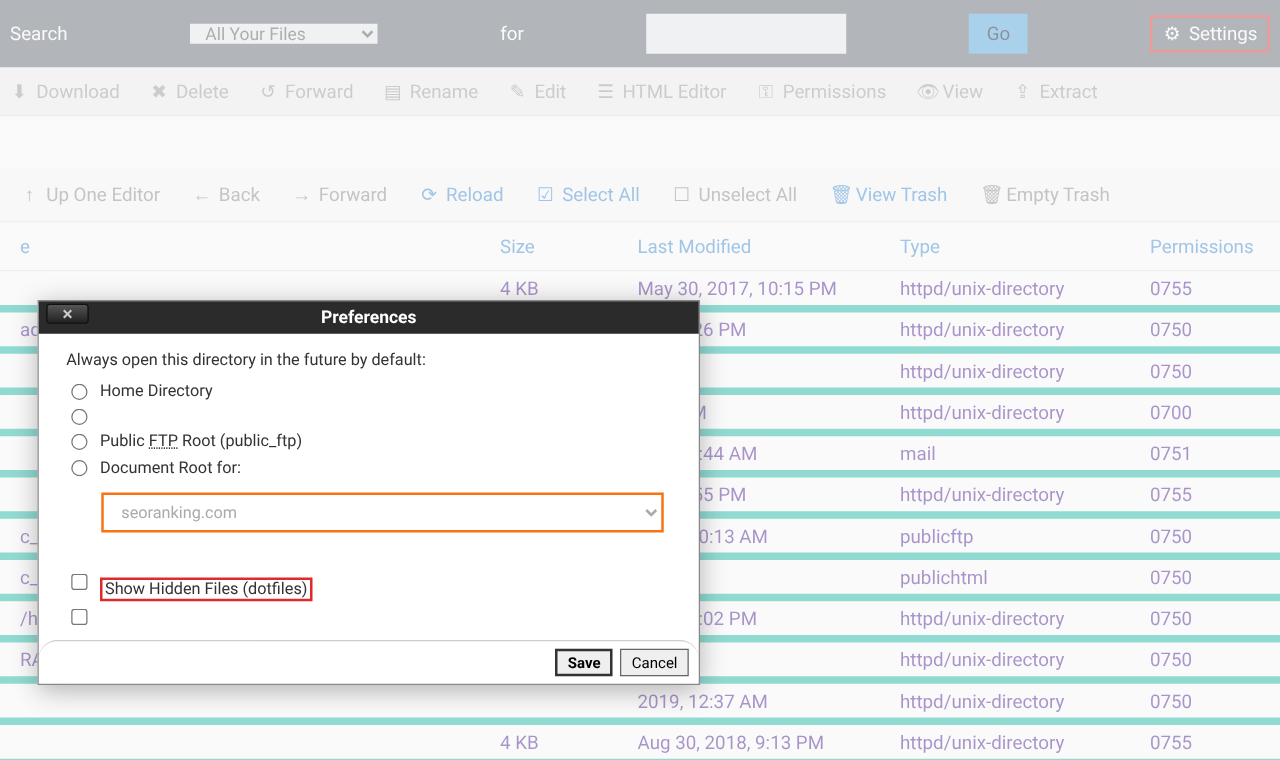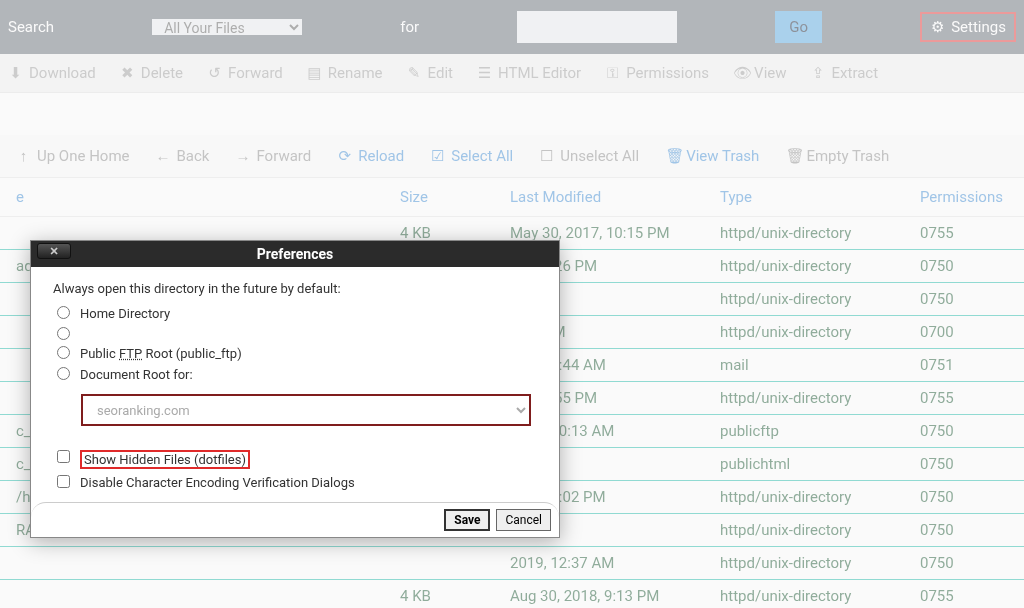--- a/index.html
+++ b/index.html
@@ -18,33 +18,33 @@
 .toolbar2 .tool { display: inline-flex; align-items: center; gap: 6px; cursor: pointer; }
 .toolbar2 .blue { color: #3889d4; }
 
 .table-head { display: flex; color: #3889d4; font-size: 15px; border-bottom: 1px solid #e5e5e5; padding: 10px 0; }
 .col-name { flex: 0 0 400px; padding-left: 16px; }
 .col-size { flex: 0 0 110px; }
 .col-mod  { flex: 0 0 210px; }
 .col-type { flex: 0 0 200px; }
 .col-perm { flex: 1; }
 
-.row { display: flex; font-size: 15px; color: #14532d; border-bottom: 1px solid #14b8a6; height: 33px; align-items: center; }
+.row { display: flex; font-size: 15px; color: #4c1d95; border-bottom: 6px solid #14b8a6; height: 33px; align-items: center; }
 
 .overlay { position: absolute; inset: 0; background: rgba(245,245,245,0.55); pointer-events: none; }
 
 .dialog { position: absolute; left: 30px; top: 240px; width: 530px; background: #fff; border: 1px solid #888; box-shadow: 0 4px 20px rgba(0,0,0,0.3); }
 .dialog-title { background: #2b2b2b; color: #fff; text-align: center; font-weight: bold; padding: 5px 0; position: relative; font-size: 14px; }
 .dialog-close { position: absolute; left: 6px; top: 2px; width: 34px; height: 16px; background: linear-gradient(#555,#222); border: 1px solid #111; border-radius: 3px; display: flex; align-items: center; justify-content: center; color: #ccc; font-size: 11px; cursor: pointer; }
 .dialog-body { padding: 14px 22px 6px 22px; max-height: 260px; overflow-y: scroll; font-size: 13px; color: #333; }
 .dialog-body p { margin-bottom: 10px; }
-.radio-row, .check-row { display: flex; gap: 10px; margin: 6px 0 6px 4px; }
+.radio-row, .check-row { display: flex; align-items: center; gap: 10px; margin: 6px 0 6px 4px; }
 .radio-row input[type=radio], .check-row input[type=checkbox] { width: 13px; height: 13px; accent-color: #888; }
-.doc-root-select { margin: 6px 0 18px 28px; width: 450px; height: 32px; border: 2px solid #7f1d1d; background: #fff; padding: 0 10px; color: #aaa; font-size: 13px; }
-.red-frame { border: 2px solid #e02a2a; padding: 0 2px; display: inline-block; }
+.doc-root-select { margin: 6px 0 18px 28px; width: 450px; height: 32px; border: 2px solid #f97316; background: #fff; padding: 0 10px; color: #aaa; font-size: 13px; }
+.red-frame { border: 2px solid #e02a2a; padding: 0 2px; display: inline-block; margin-top: 12px; }
 .dialog-footer { border-top: 1px solid #ccc; padding: 6px 8px; display: flex; justify-content: flex-end; gap: 6px; border-radius: 15px; }
 .dialog-footer button { font-size: 12px; padding: 2px 8px; border: 1px solid #666; background: #efefef; cursor: pointer; }
 .dialog-footer button:first-child { border: 2px solid #333; font-weight: bold; }
 
 .blur-text { filter: blur(3px); }
 .ic { display: inline-block; width: 1em; text-align: center; }
 </style>
 </head>
 <body>
 
@@ -97,21 +97,21 @@
     </span>
   <span class="tool">
       <span class="ic">⇪</span>
       <span>Extract</span>
     </span>
 </div>
 
 <div class="toolbar2">
   <span class="tool">
       <span class="ic">↑</span>
-      <span>Up One Home</span>
+      <span>Up One Editor</span>
     </span>
   <span class="tool">
       <span class="ic">←</span>
       <span>Back</span>
     </span>
   <span class="tool">
       <span class="ic">→</span>
       <span>Forward</span>
     </span>
   <span class="tool blue">
@@ -260,20 +260,19 @@
     <select class="doc-root-select">
       <option class="blur-text">seoranking.com</option>
     </select>
 
     <label class="check-row">
       <input type="checkbox" style="">
       <span class="red-frame">Show Hidden Files (dotfiles)</span>
     </label>
     <label class="check-row">
       <input type="checkbox" style="">
-      <span>Disable Character Encoding Verification Dialogs</span>
     </label>
   </div>
   <div class="dialog-footer">
     <button>Save</button>
     <button>Cancel</button>
   </div>
 </div>
 
 </body></html>

